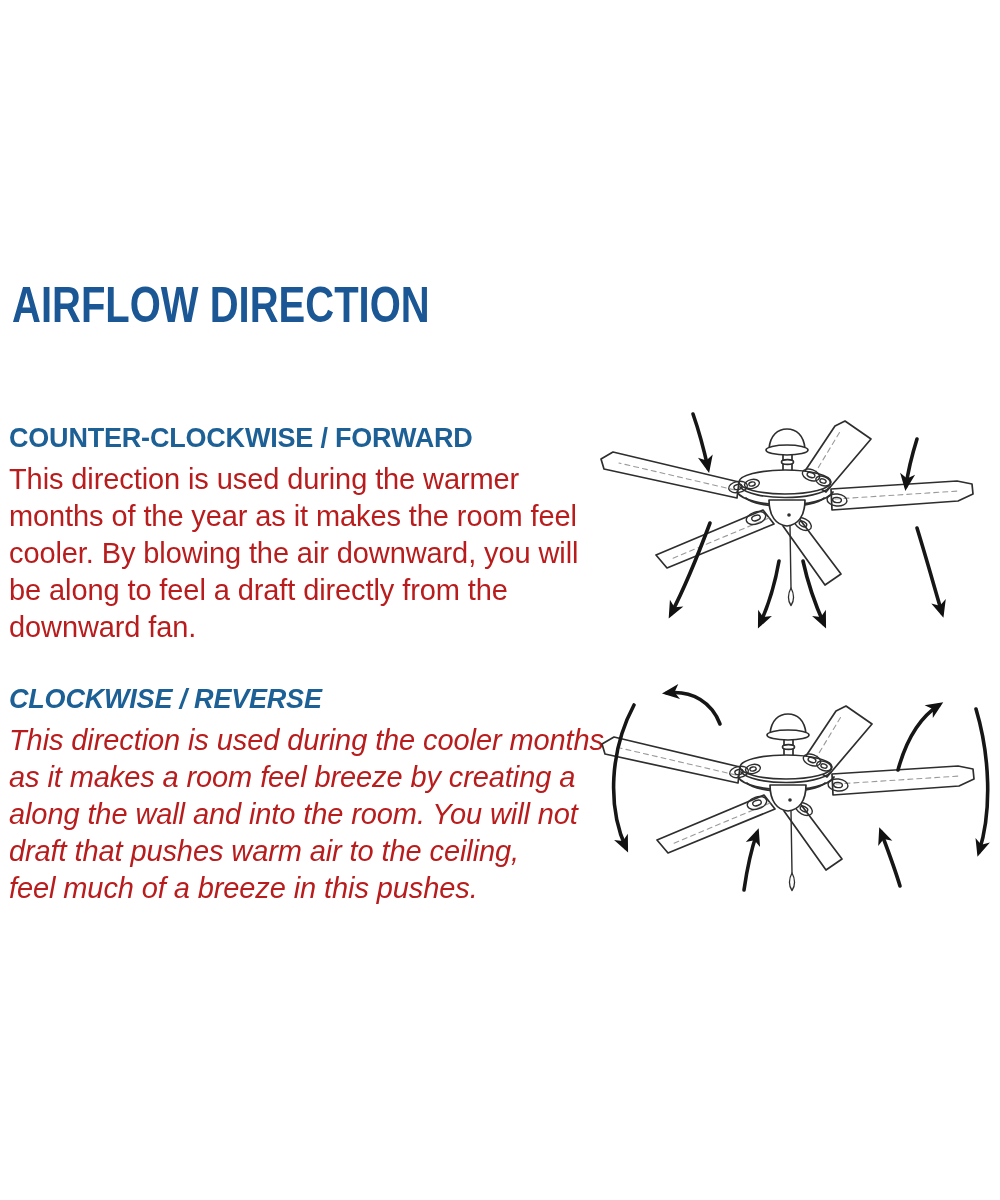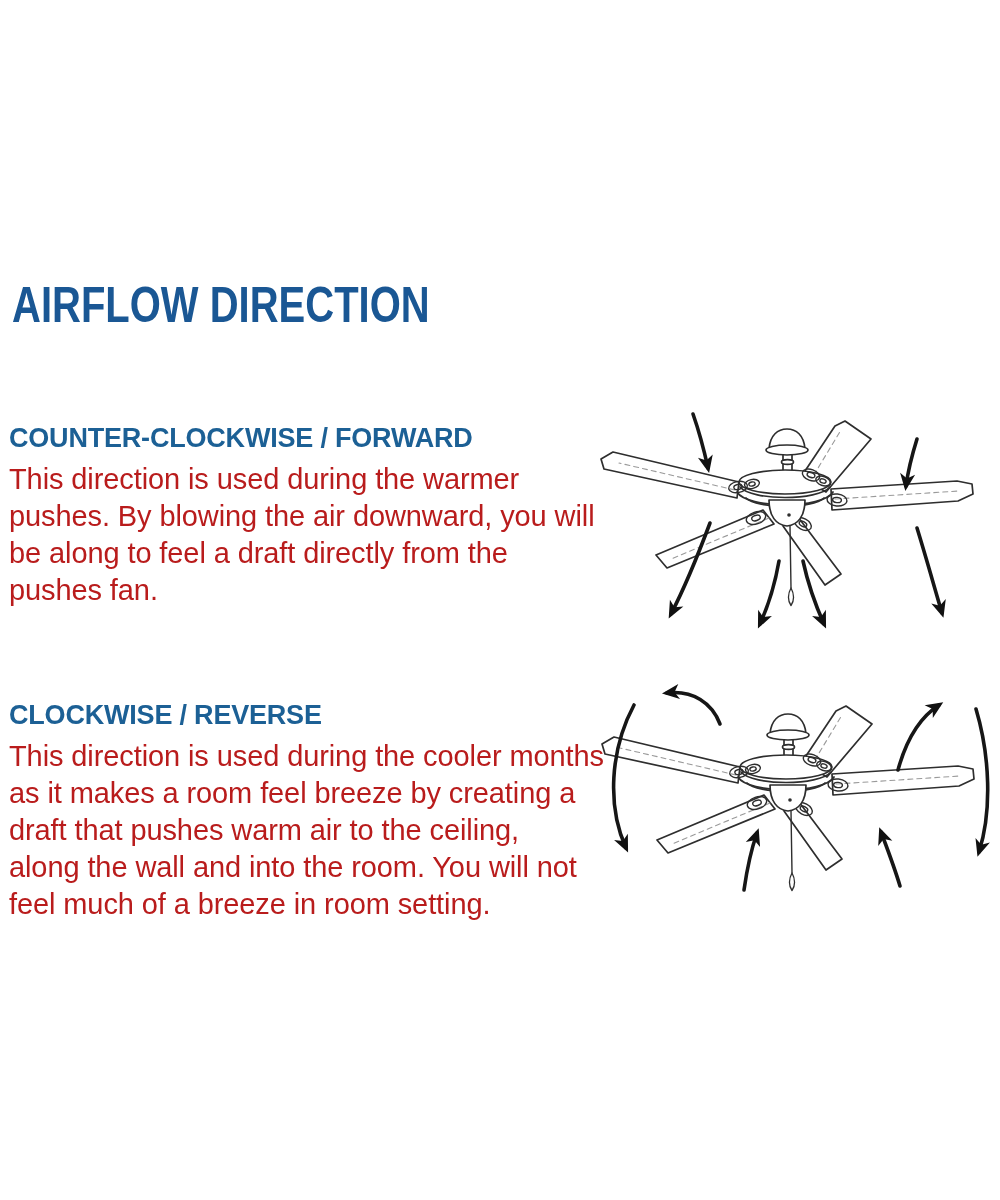--- a/index.html
+++ b/index.html
@@ -12,21 +12,21 @@
   }
   .page-title {
     position: absolute; left: 12px; top: 280px; margin: 0;
     font-size: 50px; font-weight: 800; color: #1a5794;
     letter-spacing: 0px; white-space: nowrap;
     transform: scaleX(.8); transform-origin: left top;
     line-height: 1;
   }
   .section { position: absolute; left: 9px; width: 600px; }
   #section-ccw { top: 424px; }
-  #section-cw  { top: 701px; }
+  #section-cw  { top: 685px; font-style: italic; }
   .section h2 {
     margin: 0; font-size: 27px; font-weight: 600; letter-spacing: -0.2px;
     color: #1c6095; line-height: 1.05; white-space: nowrap;
   }
   .para {
     margin-top: 9px; font-size: 29px; line-height: 37px;
     color: #b91c1c; letter-spacing: -0.1px;
   }
   .para div { white-space: nowrap; }
   .fan-svg { position: absolute; }
@@ -92,34 +92,35 @@
     </g>
   </defs>
 </svg>
 
 <h1 class="page-title">AIRFLOW DIRECTION</h1>
 
 <section class="section" id="section-ccw">
   <h2>COUNTER-CLOCKWISE / FORWARD</h2>
   <div class="para">
     <div>This direction is used during the warmer</div>
-    <div>pushes. By blowing the air downward, you will</div>
+    <div>months of the year as it makes the room feel</div>
+    <div>cooler. By blowing the air downward, you will</div>
     <div>be along to feel a draft directly from the</div>
-    <div>pushes fan.</div>
+    <div>downward fan.</div>
   </div>
 </section>
 
 <section class="section" id="section-cw">
   <h2>CLOCKWISE / REVERSE</h2>
   <div class="para">
     <div>This direction is used during the cooler months</div>
     <div>as it makes a room feel breeze by creating a</div>
+    <div>along the wall and into the room. You will not</div>
     <div>draft that pushes warm air to the ceiling,</div>
-    <div>along the wall and into the room. You will not</div>
-    <div>feel much of a breeze in room setting.</div>
+    <div>feel much of a breeze in this pushes.</div>
   </div>
 </section>
 
 <svg id="fig-forward" class="fan-svg" viewBox="0 0 411 262">
   <use href="#fanbody"></use>
   <g>
     <path class="arrow" marker-end="url(#ah)" d="M104,16 C111,36 115,52 119,70"></path>
     <path class="arrow" marker-end="url(#ah)" d="M328,41 C323,57 319,73 317,88"></path>
     <path class="arrow" marker-end="url(#ah)" d="M121,125 C109,157 96,189 82,216"></path>
     <path class="arrow" marker-end="url(#ah)" d="M190,163 C186,186 180,206 171,226"></path>

